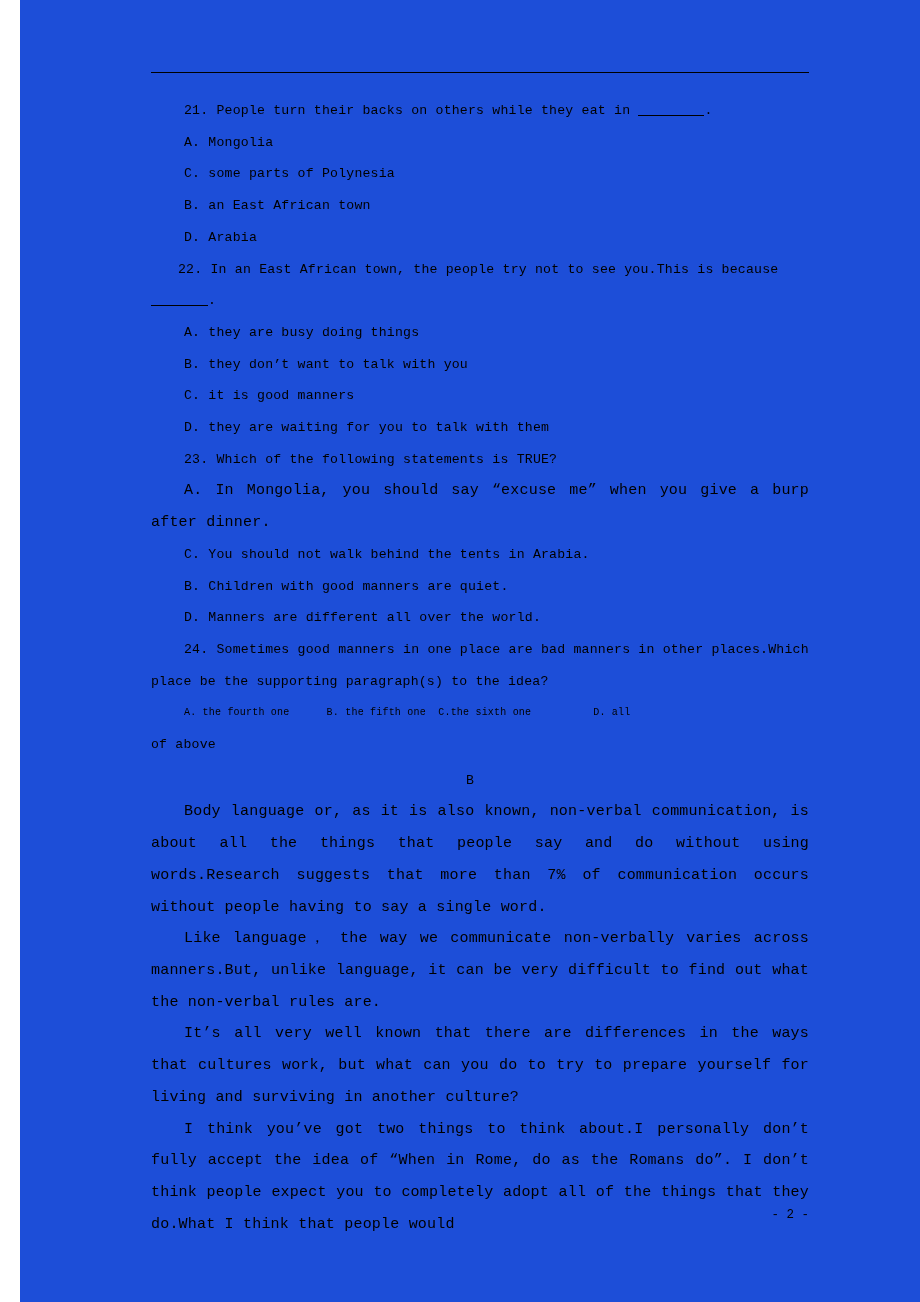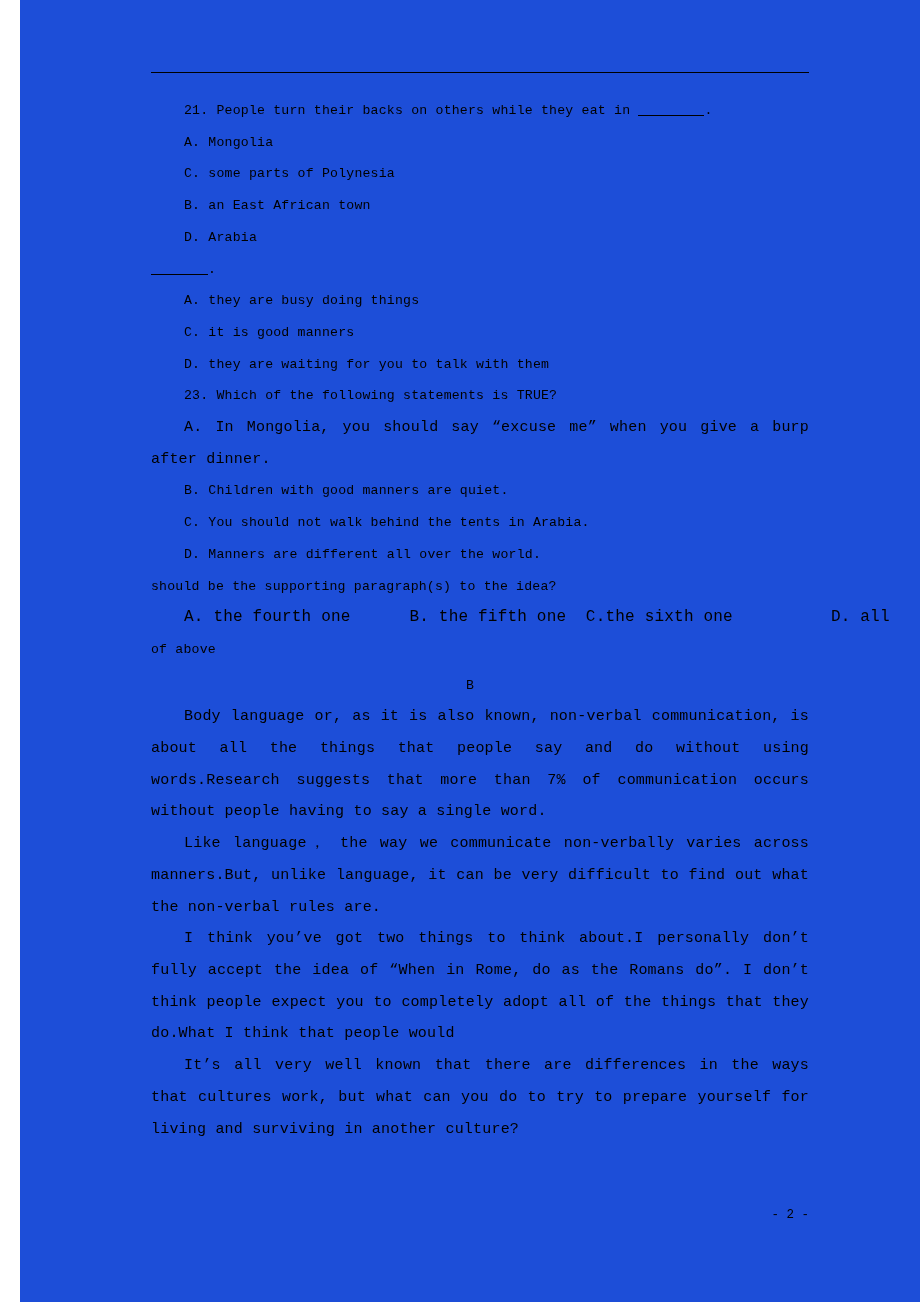--- a/index.html
+++ b/index.html
@@ -64,21 +64,21 @@
     vertical-align: -2px;
   }
   .center-label {
     text-align: center;
     font-size: 13.2px;
     line-height: 31.7px;
     margin: 0;
     padding-right: 20px;
   }
   .choice-row {
-    font-size: 16px;
+    font-size: 10px;
     line-height: 31.7px;
     letter-spacing: 0.2px;
     padding-left: 33px;
     white-space: pre;
   }
   .pagenum {
     position: absolute;
     right: 131px;
     top: 1208px;
     font-size: 12.5px;
@@ -94,41 +94,44 @@
   <div class="content">
 
     <div class="rule"></div>
 
     <div class="q-line indent"><span>21. People turn their backs on others while they eat in </span><span class="blank"></span><span>.</span></div>
     <div class="q-line indent">A. Mongolia</div>
     <div class="q-line indent">C. some parts of Polynesia</div>
     <div class="q-line indent">B. an East African town</div>
     <div class="q-line indent">D. Arabia</div>
 
+    <div class="q-line indent2">22. In an East African town, the people try not to see you.This is because</div>
     <div class="q-line"><span class="blank-short"></span><span>.</span></div>
     <div class="q-line indent">A. they are busy doing things</div>
+    <div class="q-line indent">B. they don’t want to talk with you</div>
     <div class="q-line indent">C. it is good manners</div>
     <div class="q-line indent">D. they are waiting for you to talk with them</div>
 
     <div class="q-line indent">23. Which of the following statements is TRUE?</div>
     <p class="para">A. In Mongolia, you should say “excuse me” when you give a burp after dinner.</p>
+    <div class="q-line indent">C. You should not walk behind the tents in Arabia.</div>
     <div class="q-line indent">B. Children with good manners are quiet.</div>
-    <div class="q-line indent">C. You should not walk behind the tents in Arabia.</div>
     <div class="q-line indent">D. Manners are different all over the world.</div>
 
-    <div class="q-line">should be the supporting paragraph(s) to the idea?</div>
+    <div class="q-line indent">24. Sometimes good manners in one place are bad manners in other places.Which</div>
+    <div class="q-line">place be the supporting paragraph(s) to the idea?</div>
     <div class="choice-row">A. the fourth one      B. the fifth one  C.the sixth one          D. all</div>
     <div class="q-line">of above</div>
 
     <div class="spacer-sm"></div>
 
     <p class="center-label">B</p>
 
     <p class="para">Body language or, as it is also known, non-verbal communication, is about all the things that people say and do without using words.Research suggests that more than 7% of communication occurs without people having to say a single word.</p>
     <p class="para">Like language， the way we communicate non-verbally varies across manners.But, unlike language, it can be very difficult to find out what the non-verbal rules are.</p>
+    <p class="para">It’s all very well known that there are differences in the ways that cultures work, but what can you do to try to prepare yourself for living and surviving in another culture?</p>
     <p class="para">I think you’ve got two things to think about.I personally don’t fully accept the idea of “When in Rome, do as the Romans do”. I don’t think people expect you to completely adopt all of the things that they do.What I think that people would</p>
-    <p class="para">It’s all very well known that there are differences in the ways that cultures work, but what can you do to try to prepare yourself for living and surviving in another culture?</p>
 
   </div>
 
   <div class="pagenum">- 2 -</div>
 
 </div>
 
 </body></html>

